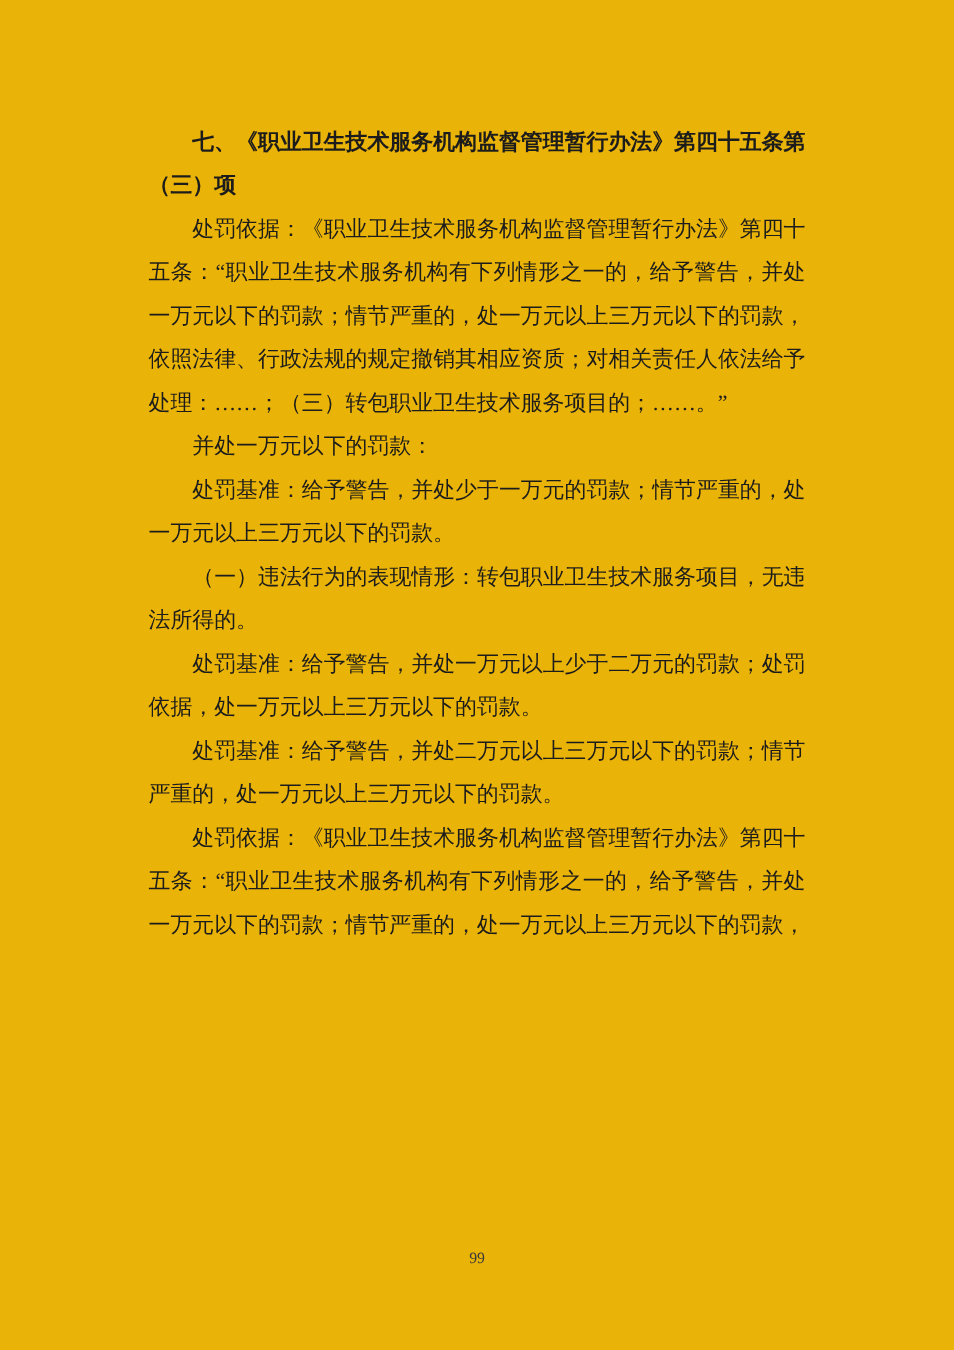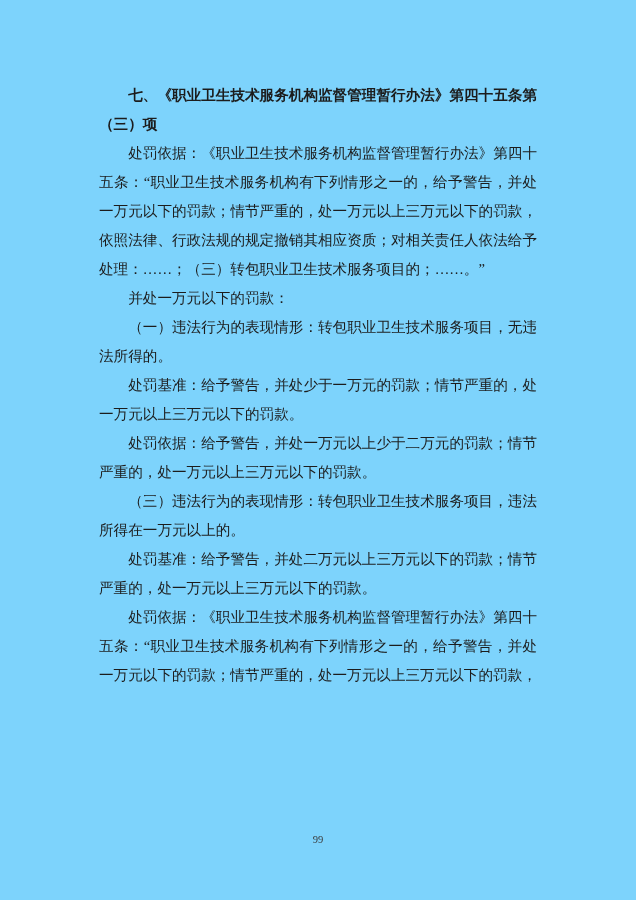--- a/index.html
+++ b/index.html
@@ -6,21 +6,21 @@
   html, body {
     margin: 0;
     padding: 0;
     background: #ffffff;
   }
   .page {
     position: relative;
     width: 636px;
     height: 900px;
     margin: 0 auto;
-    background: #7dd3fc;
+    background: #eab308;
     overflow: hidden;
     font-family: "Liberation Serif", "DejaVu Serif", serif;
     color: #1c1c1c;
   }
   .content {
     position: absolute;
     top: 81px;
     left: 99px;
     width: 438px;
   }
@@ -50,21 +50,20 @@
   }
 </style>
 </head>
 <body>
 
 <div class="page">
   <div class="content">
     <p class="heading">七、《职业卫生技术服务机构监督管理暂行办法》第四十五条第（三）项</p>
     <p class="para">处罚依据：《职业卫生技术服务机构监督管理暂行办法》第四十五条：“职业卫生技术服务机构有下列情形之一的，给予警告，并处一万元以下的罚款；情节严重的，处一万元以上三万元以下的罚款，依照法律、行政法规的规定撤销其相应资质；对相关责任人依法给予处理：……；（三）转包职业卫生技术服务项目的；……。”</p>
     <p class="para">并处一万元以下的罚款：</p>
+    <p class="para">处罚基准：给予警告，并处少于一万元的罚款；情节严重的，处一万元以上三万元以下的罚款。</p>
     <p class="para">（一）违法行为的表现情形：转包职业卫生技术服务项目，无违法所得的。</p>
-    <p class="para">处罚基准：给予警告，并处少于一万元的罚款；情节严重的，处一万元以上三万元以下的罚款。</p>
-    <p class="para">处罚依据：给予警告，并处一万元以上少于二万元的罚款；情节严重的，处一万元以上三万元以下的罚款。</p>
-    <p class="para">（三）违法行为的表现情形：转包职业卫生技术服务项目，违法所得在一万元以上的。</p>
+    <p class="para">处罚基准：给予警告，并处一万元以上少于二万元的罚款；处罚依据，处一万元以上三万元以下的罚款。</p>
     <p class="para">处罚基准：给予警告，并处二万元以上三万元以下的罚款；情节严重的，处一万元以上三万元以下的罚款。</p>
     <p class="para">处罚依据：《职业卫生技术服务机构监督管理暂行办法》第四十五条：“职业卫生技术服务机构有下列情形之一的，给予警告，并处一万元以下的罚款；情节严重的，处一万元以上三万元以下的罚款，</p>
   </div>
   <div class="page-number">99</div>
 </div>
 
 </body></html>

